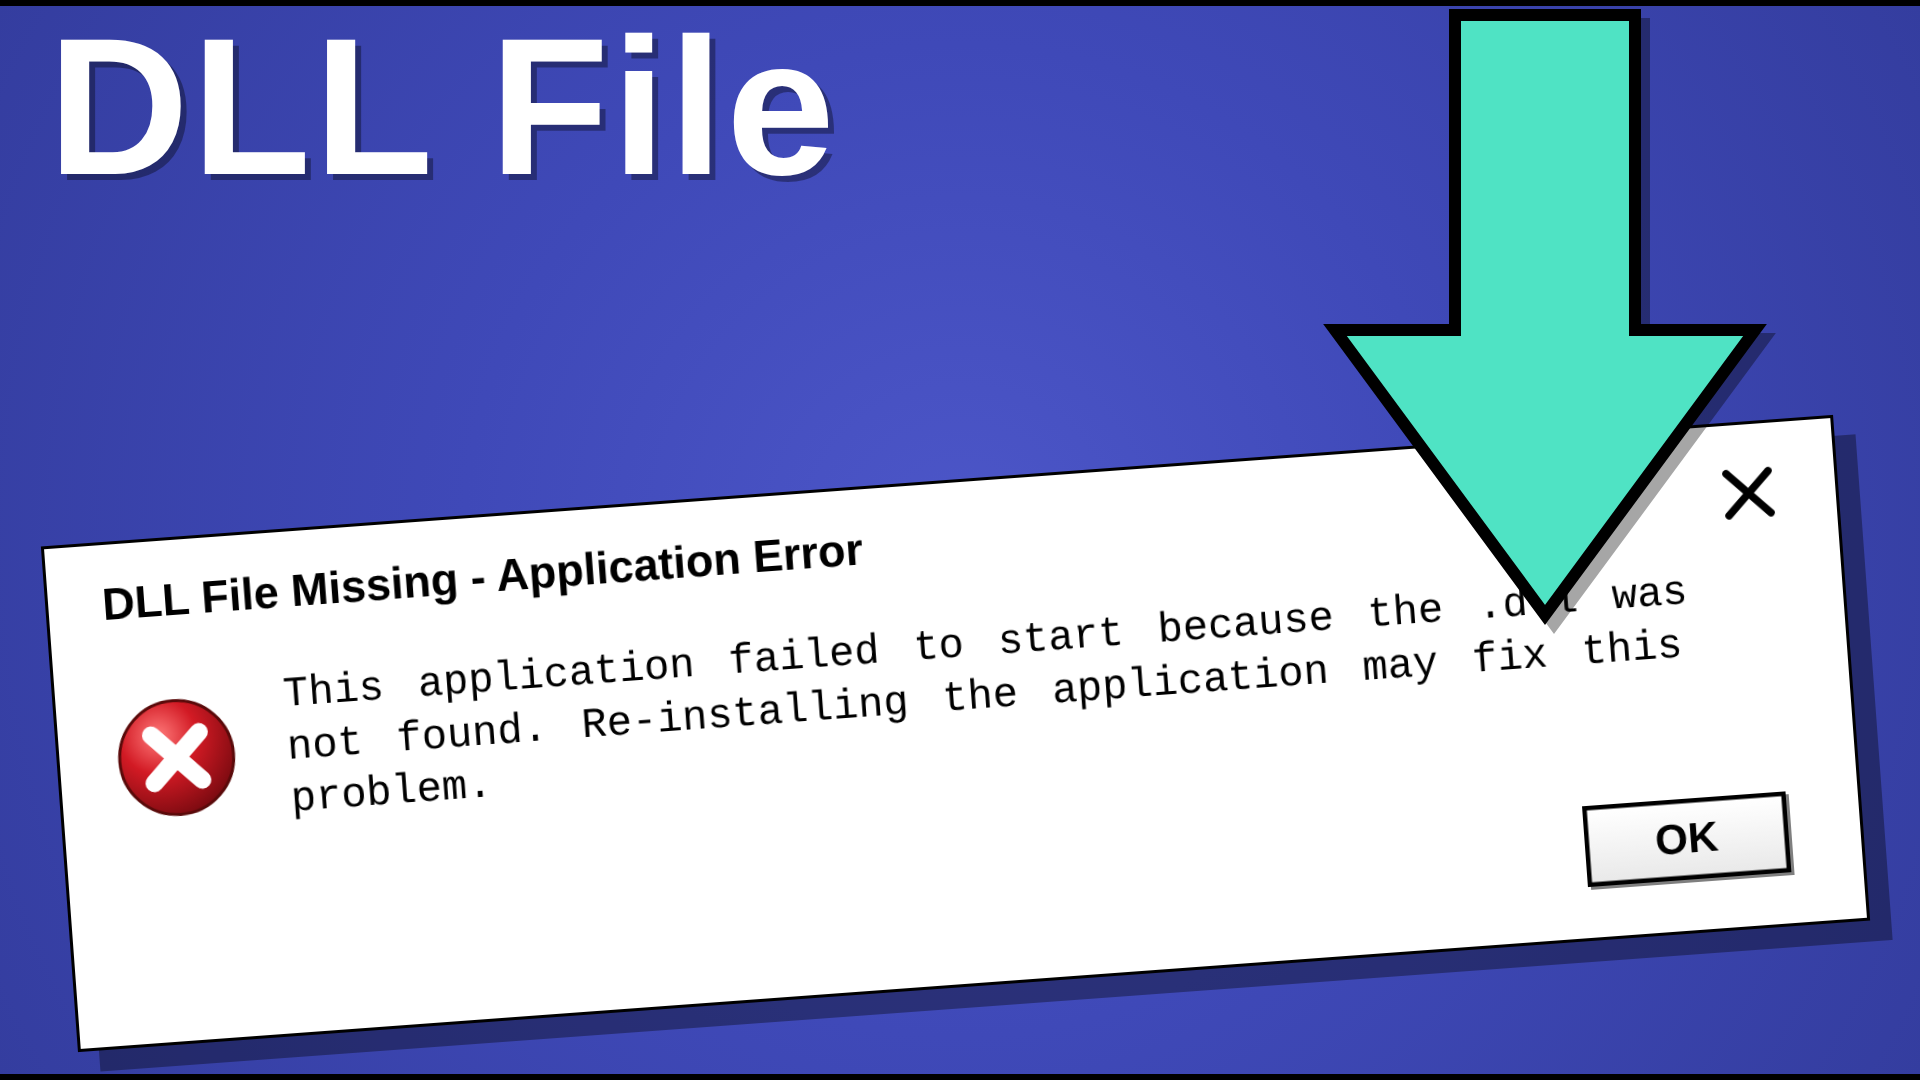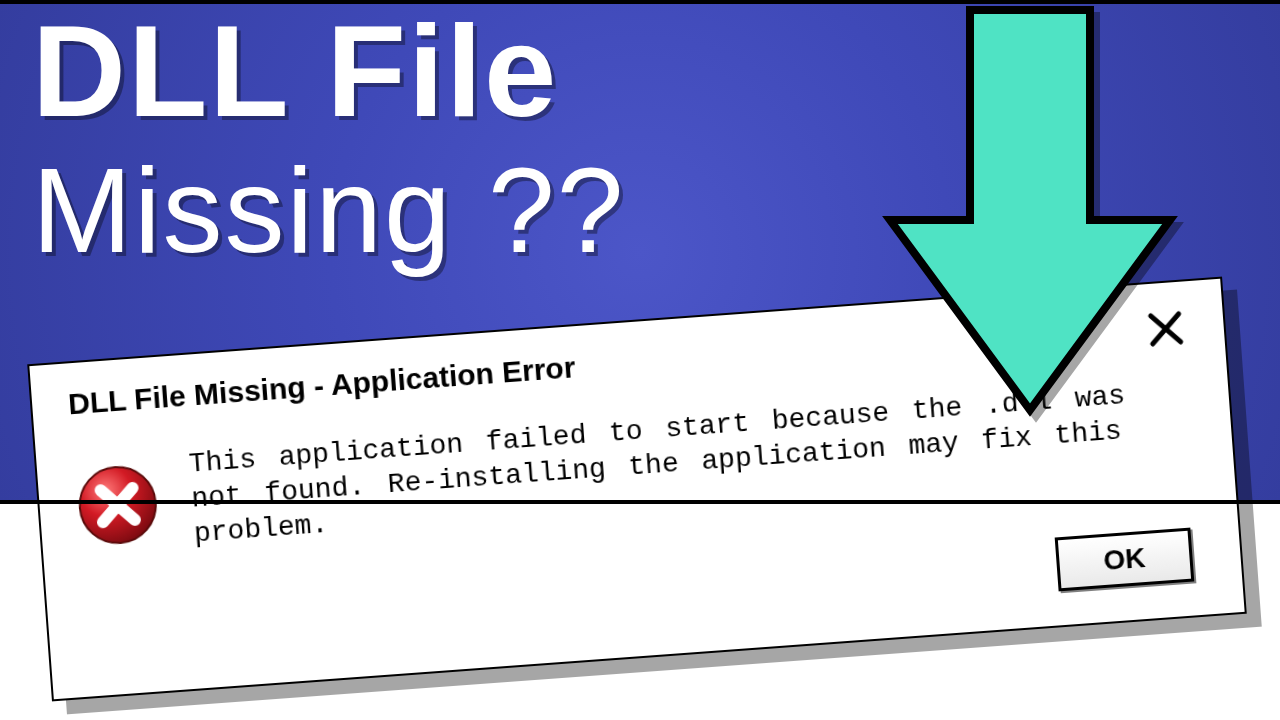--- a/index.html
+++ b/index.html
@@ -6,21 +6,21 @@
     margin: 0;
     padding: 0;
     width: 1280px;
     height: 720px;
     overflow: hidden;
     font-family: Arial, Helvetica, sans-serif;
   }
   .stage {
     position: relative;
     width: 1280px;
-    height: 504px;
+    height: 720px;
     background: radial-gradient(circle at 50% 50%, #4c56c8 0%, #3f49b8 45%, #343d9f 100%);
   }
   .stage::before,
   .stage::after {
     content: "";
     position: absolute;
     left: 0; right: 0;
     height: 4px;
     background: #000;
     z-index: 30;
@@ -136,21 +136,20 @@
     cursor: pointer;
   }
 </style>
 </head>
 <body>
 
 <div class="stage">
 
   <div class="headline">DLL File</div>
 
-  <div class="subhead">Missing ??</div>
 
   <div class="arrow">
     <svg width="300" height="420" viewBox="0 0 300 420">
       <polygon id="arrowPoly" points="90,10 210,10 210,220 290,220 150,410 10,220 90,220" stroke-width="8" fill="#4fe3c4" stroke="#000"></polygon>
     </svg>
   </div>
 
   <div class="dialog-wrap">
     <div class="dialog">
 

